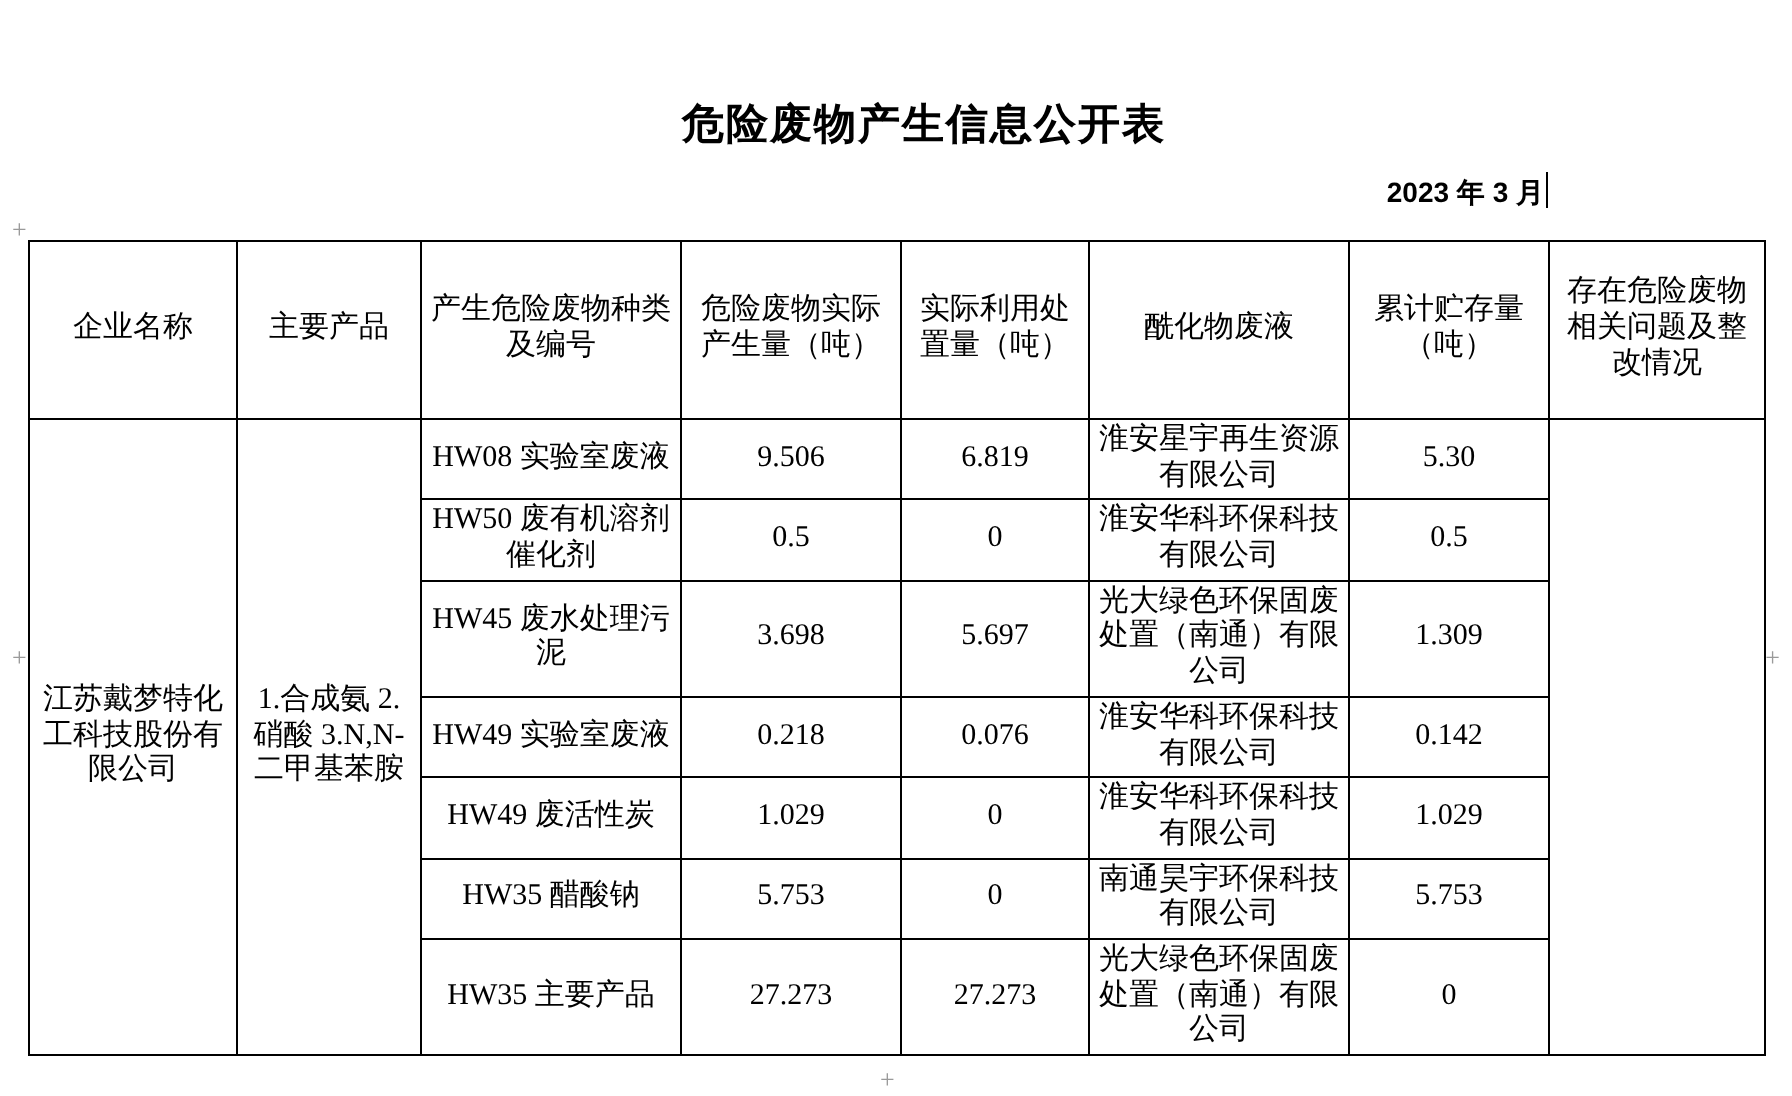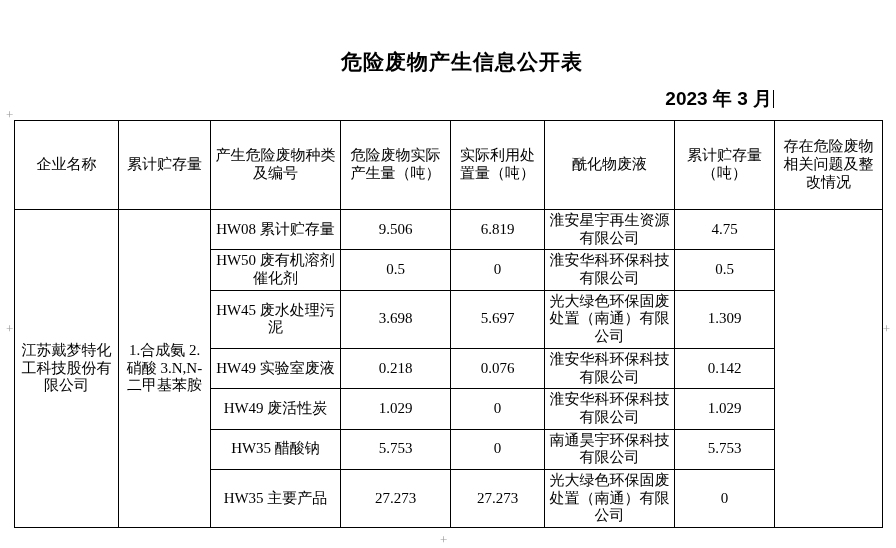--- a/index.html
+++ b/index.html
@@ -43,21 +43,21 @@
     font-size: 21px;
     font-weight: bold;
     font-family: "Liberation Sans", "DejaVu Sans", sans-serif;
     letter-spacing: 1px;
     margin-left: 14px;
   }
   .doc-date {
     position: absolute;
     right: 122px;
     top: 86px;
-    font-size: 19px;
+    font-size: 14px;
     font-weight: bold;
     font-family: "Liberation Sans", "DejaVu Sans", sans-serif;
   }
   .caret {
     display: inline-block;
     width: 1px;
     height: 18px;
     background: #000;
     vertical-align: -3px;
     margin-left: 1px;
@@ -151,38 +151,38 @@
       <col class="col-type">
       <col class="col-amount">
       <col class="col-actual">
       <col class="col-dest">
       <col class="col-store">
       <col class="col-issue">
     </colgroup>
     <thead>
       <tr>
         <th>企业名称</th>
-        <th>累计贮存量</th>
+        <th>主要产品</th>
         <th>产生危险废物种类及编号</th>
         <th>危险废物实际产生量（吨）</th>
         <th>实际利用处置量（吨）</th>
         <th>酰化物废液</th>
         <th>累计贮存量（吨）</th>
         <th>存在危险废物相关问题及整改情况</th>
       </tr>
     </thead>
     <tbody>
       <tr class="r1">
         <td class="company-cell" rowspan="7">江苏戴梦特化工科技股份有限公司</td>
         <td class="product-cell" rowspan="7">1.合成氨 2.硝酸 3.N,N-二甲基苯胺</td>
-        <td class="type-cell">HW08  累计贮存量</td>
+        <td class="type-cell">HW08  实验室废液</td>
         <td class="num-cell">9.506</td>
         <td class="num-cell">6.819</td>
         <td class="dest-cell">淮安星宇再生资源有限公司</td>
-        <td class="num-cell">4.75</td>
+        <td class="num-cell">5.30</td>
         <td rowspan="7"></td>
       </tr>
       <tr class="r2">
         <td class="type-cell">HW50  废有机溶剂催化剂</td>
         <td class="num-cell">0.5</td>
         <td class="num-cell">0</td>
         <td class="dest-cell">淮安华科环保科技有限公司</td>
         <td class="num-cell">0.5</td>
       </tr>
       <tr class="r3">

